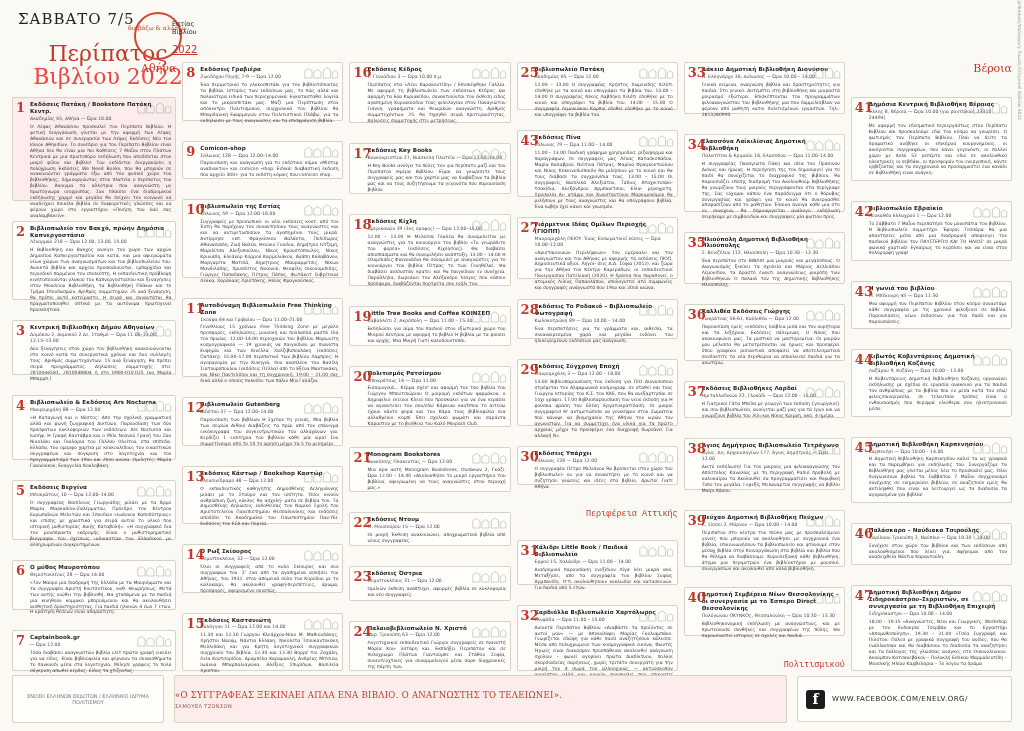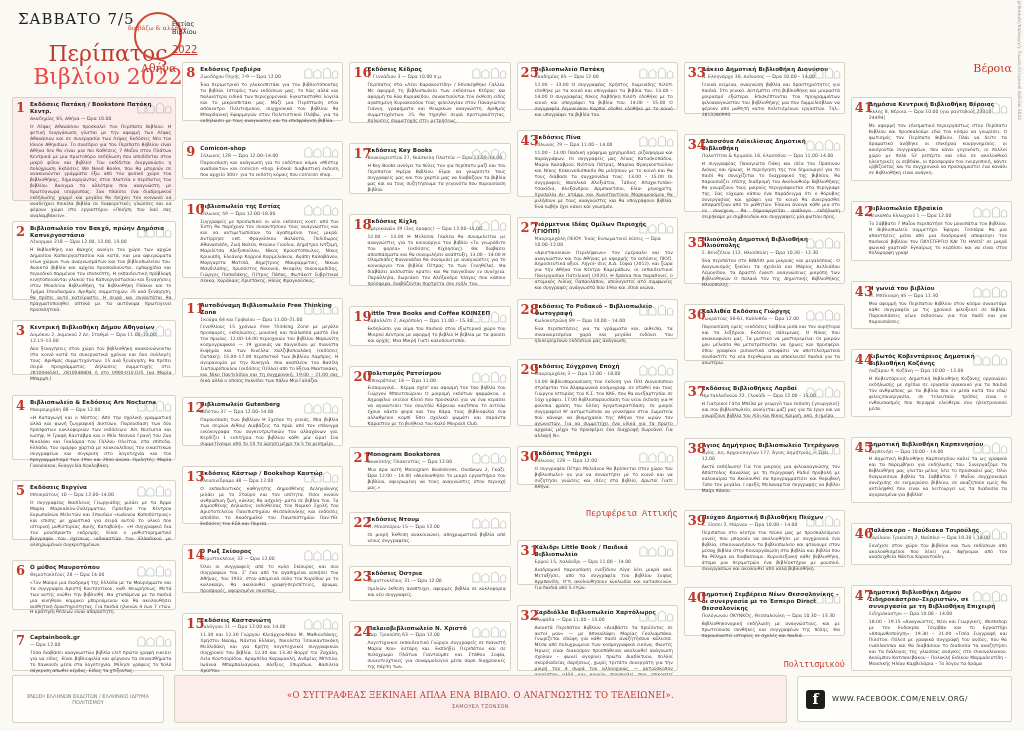--- a/index.html
+++ b/index.html
@@ -38,21 +38,21 @@
   .meta{font-size:4.6px;color:#4a4a4a;line-height:1.3;margin-top:1px;}
   .body{font-size:4.5px;color:#3a3a3a;line-height:1.32;margin-top:2px;text-align:justify;}
   .stamp{position:absolute;right:3px;top:3px;width:36px;height:15px;opacity:.85;}
   .stamp svg{display:block}
 
   
   .subhead{font-family:Liberation Mono, monospace;font-size:8.5px;color:#c0392b;margin:4px 0 1px 2px;}
 
   
   .footer{position:absolute;left:12px;right:12px;bottom:8px;height:48px;display:flex;align-items:center;gap:10px;}
-  .quotebox{flex:1 1 auto;border:0.6px solid #d7d2c4;border-radius:2px;background:#fdecec;height:46px;display:flex;flex-direction:column;align-items:center;justify-content:center;}
+  .quotebox{flex:1 1 auto;border:0.6px solid #d7d2c4;border-radius:2px;background:#fdecec;height:46px;display:flex;flex-direction:column;align-items:flex-start;justify-content:center;}
   .quote{font-family:"DejaVu Serif",serif;font-size:8.5px;color:#c0392b;letter-spacing:.3px;}
   .quote-src{font-size:5px;color:#8a5a55;margin-top:3px;letter-spacing:.4px;}
   .fb{width:215px;height:46px;border:0.6px solid #d7d2c4;border-radius:2px;background:#fffefb;display:flex;align-items:center;gap:7px;padding:0 8px;box-sizing:border-box;}
   .fb-icon{width:19px;height:19px;border-radius:3px;background:#1d1d1d;color:#fff;font-family:"DejaVu Serif",serif;font-weight:bold;font-size:14px;display:flex;align-items:center;justify-content:center;line-height:1;}
   .fb-url{font-size:7px;letter-spacing:.5px;color:#1d1d1d;}
   .logos{width:150px;height:46px;display:flex;align-items:center;justify-content:center;gap:8px;border:0.6px solid #d7d2c4;border-radius:2px;background:#fffefb;}
   .logos span{font-size:5px;color:#7a7a7a;text-align:center;line-height:1.2}
 
   .sidenote{position:absolute;right:2px;top:120px;transform:rotate(90deg);transform-origin:right top;font-size:4.4px;color:#9a9a9a;white-space:nowrap;}
 </style>

